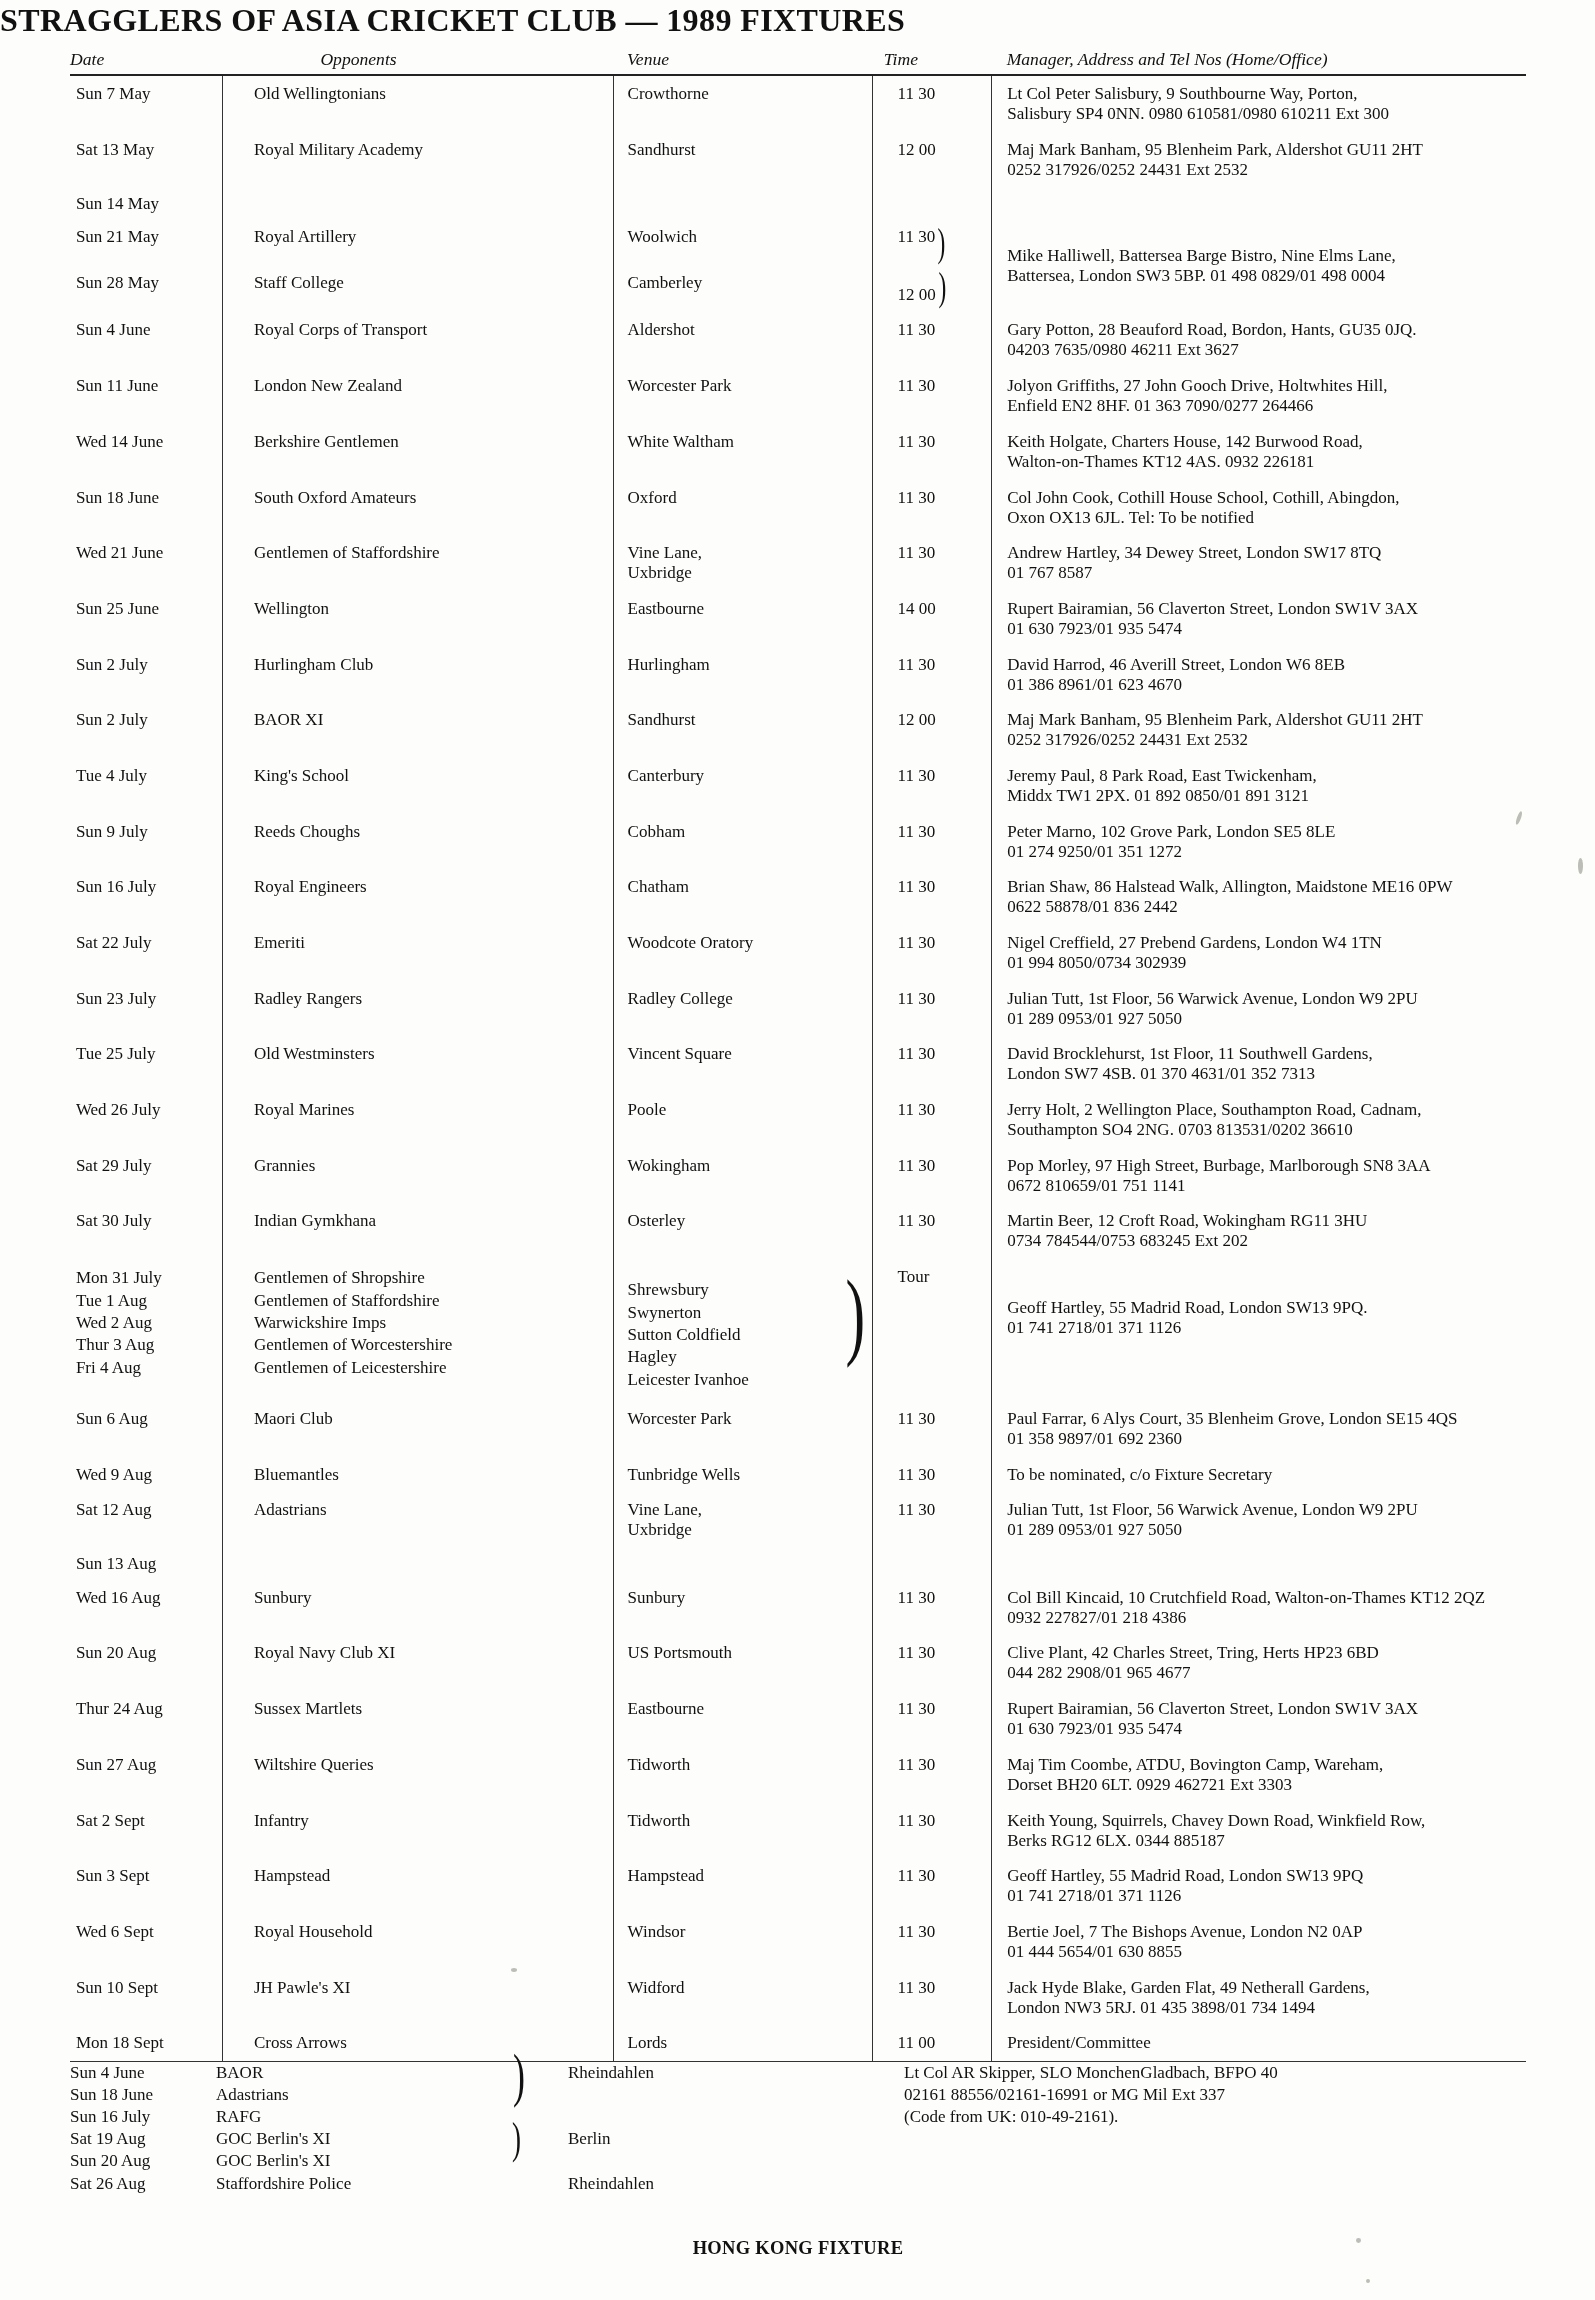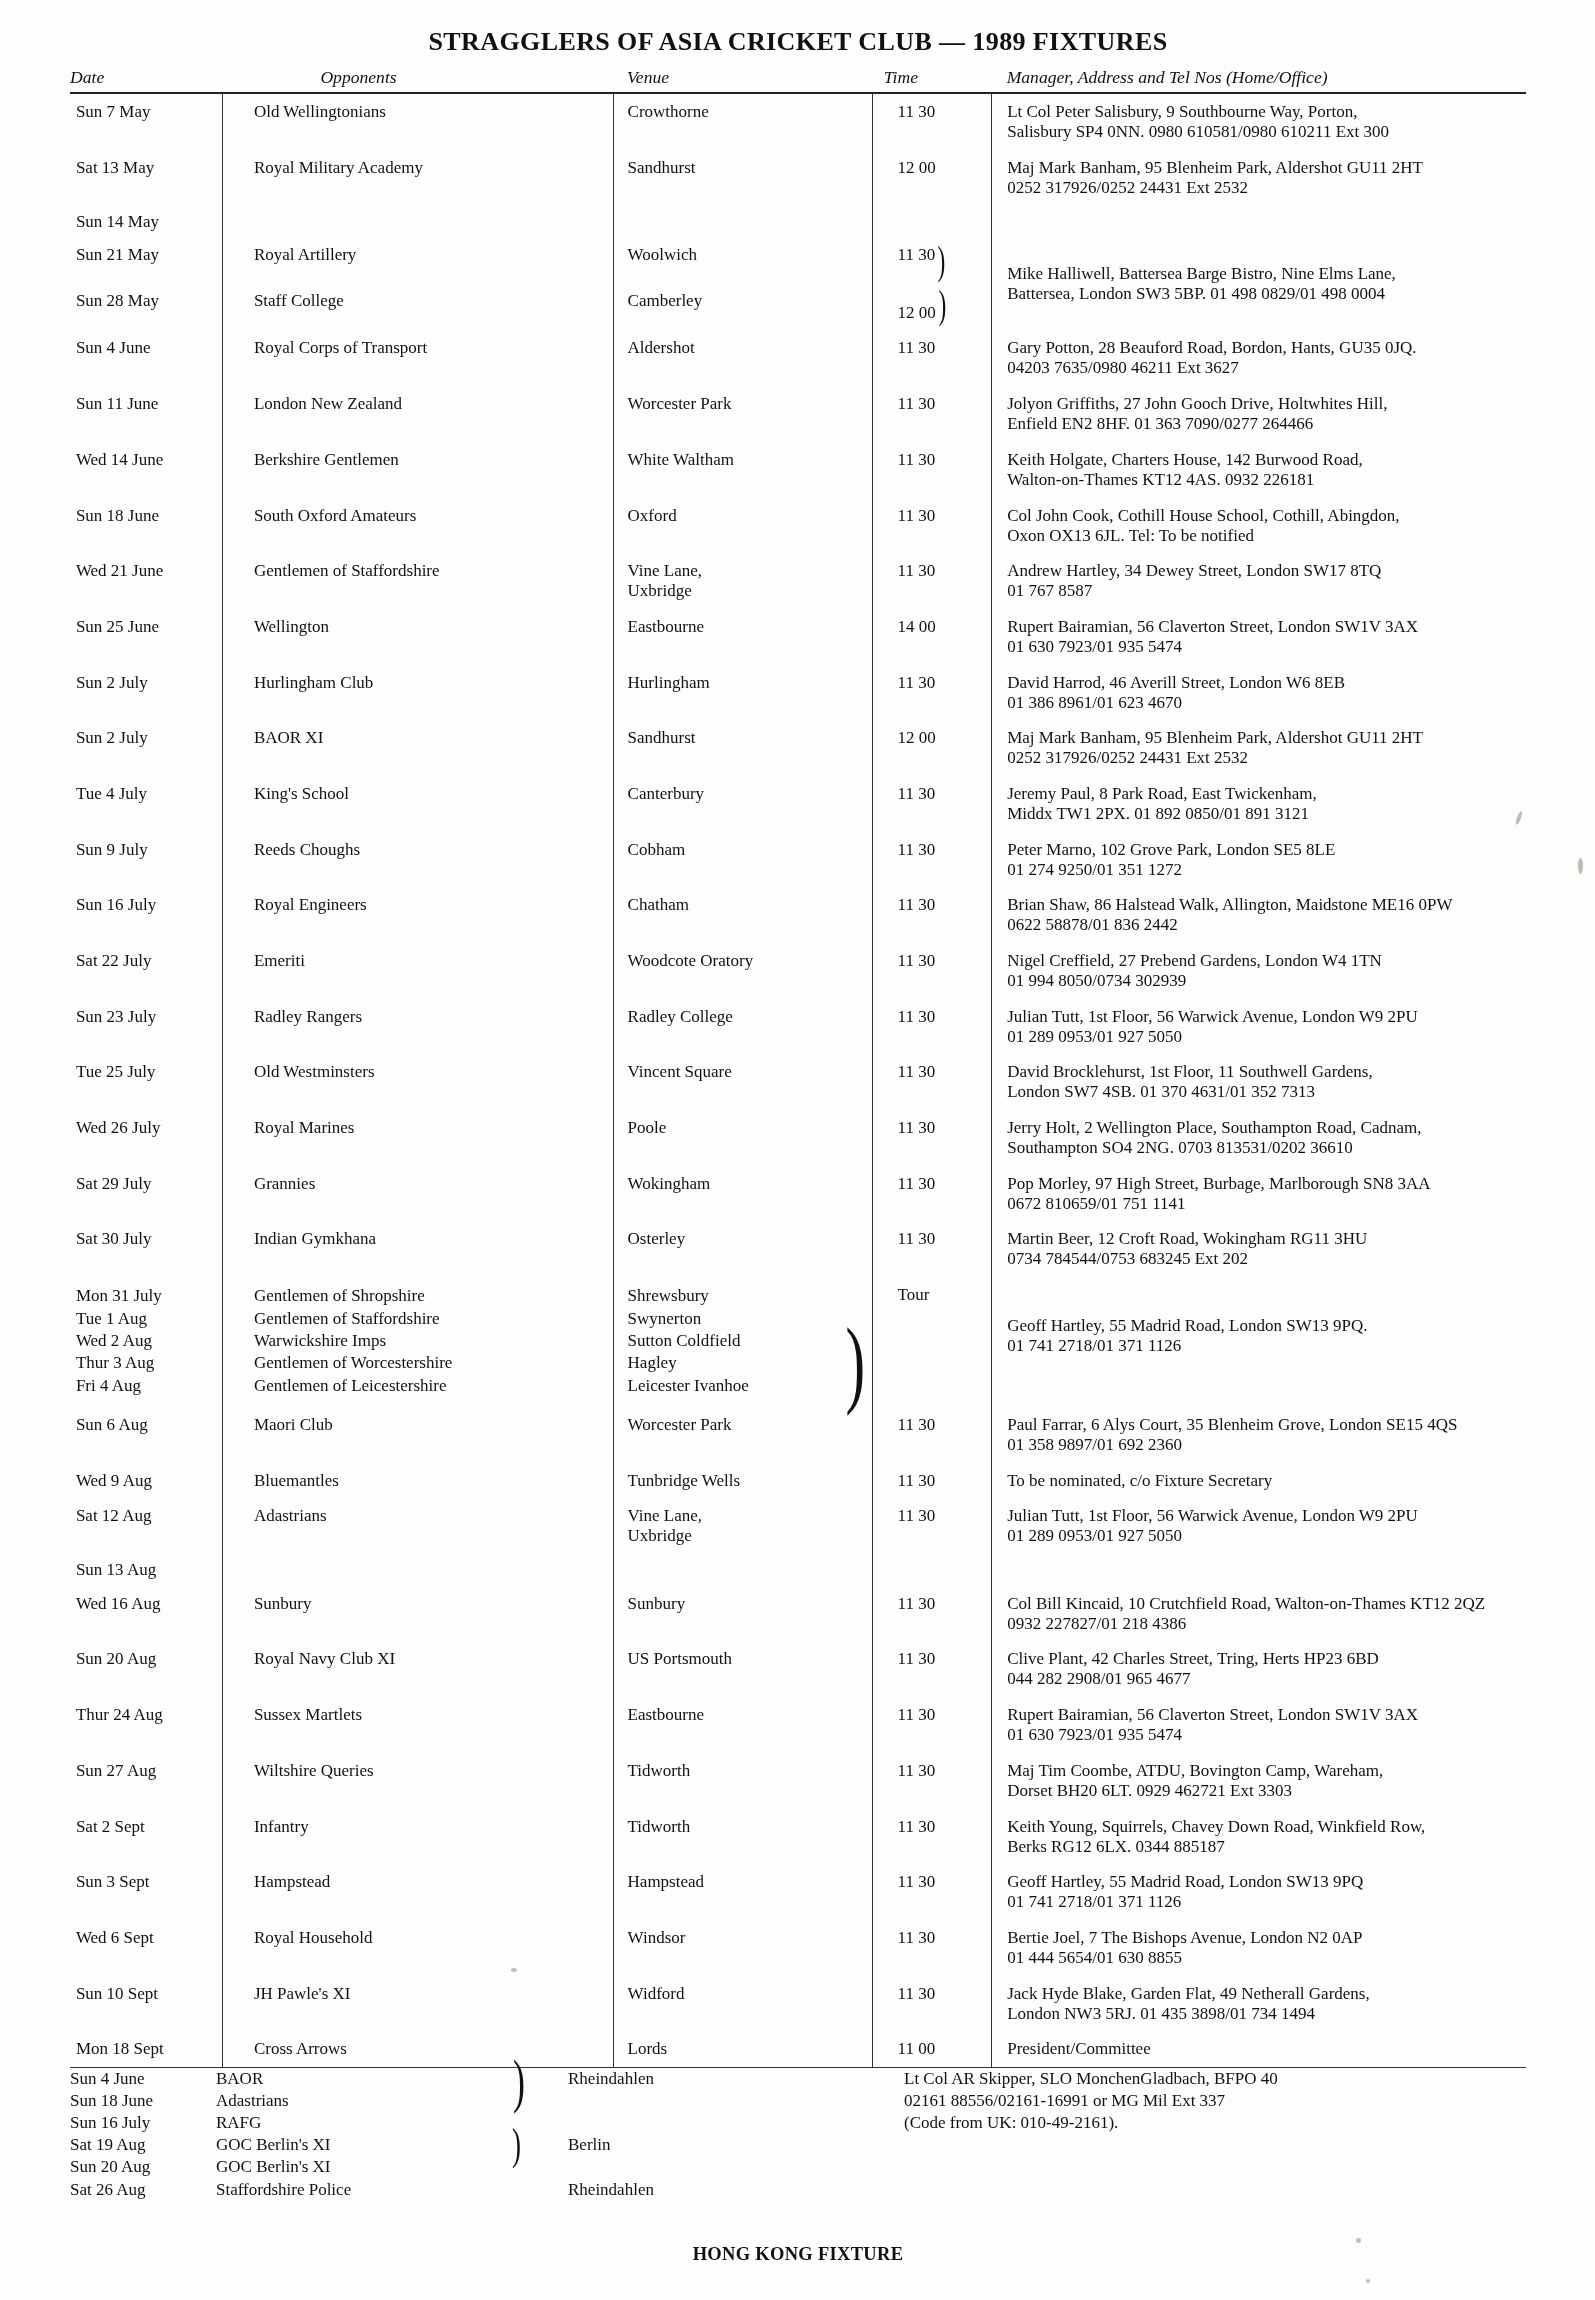--- a/index.html
+++ b/index.html
@@ -17,25 +17,24 @@
   }
   .page {
     position: relative;
     width: 1596px;
     height: 2301px;
     background: #fdfdfb;
     padding: 0;
     box-sizing: border-box;
   }
   .title {
-    text-align: center;
     font-weight: bold;
-    font-size: 26px;
+    font-size: 32px;
     letter-spacing: 0.4px;
-    padding-top: 27px;
+    padding-top: 2px;
     padding-bottom: 9.8px;
     font-family: "Liberation Serif", serif;
   }
   .sheet {
     margin: 0 70px 0 70px;
     position: relative;
   }
   table.fixtures {
     width: 100%;
     border-collapse: collapse;
@@ -75,21 +74,21 @@
   
   .tour td { padding-top: 7.8px; padding-bottom: 9.8px; }
   .tour .dates span, .tour .opps span, .tour .vens span { display: block; line-height: 1.32; }
   .brace {
     font-size: 64px;
     line-height: 0.72;
     font-family: "Liberation Serif", serif;
     display: inline-block;
     transform: scaleX(0.6);
   }
-  .tour-venue-wrap { display: flex; align-items: flex-end; }
+  .tour-venue-wrap { display: flex; align-items: flex-start; margin-top: 12px; }
   .tour-venue-wrap .vens { flex: 1; }
   .tour-time { padding-top: 33px; }
 
   .section-title {
     text-align: center;
     font-weight: bold;
     font-size: 18.5px;
     letter-spacing: 0.3px;
     margin: 21.5px 0 9.8px 0;
   }

